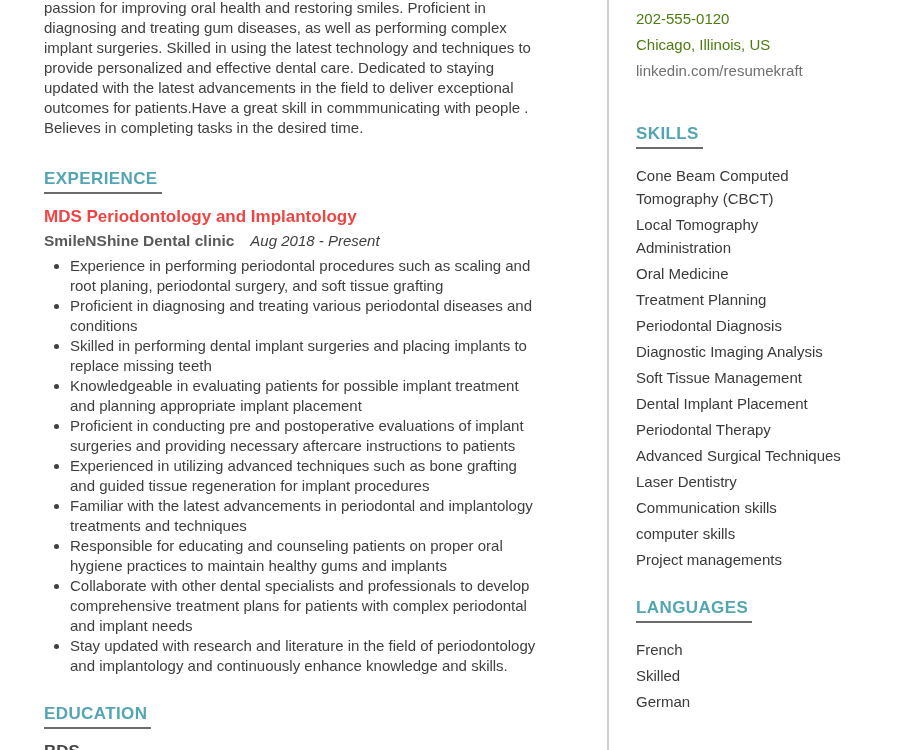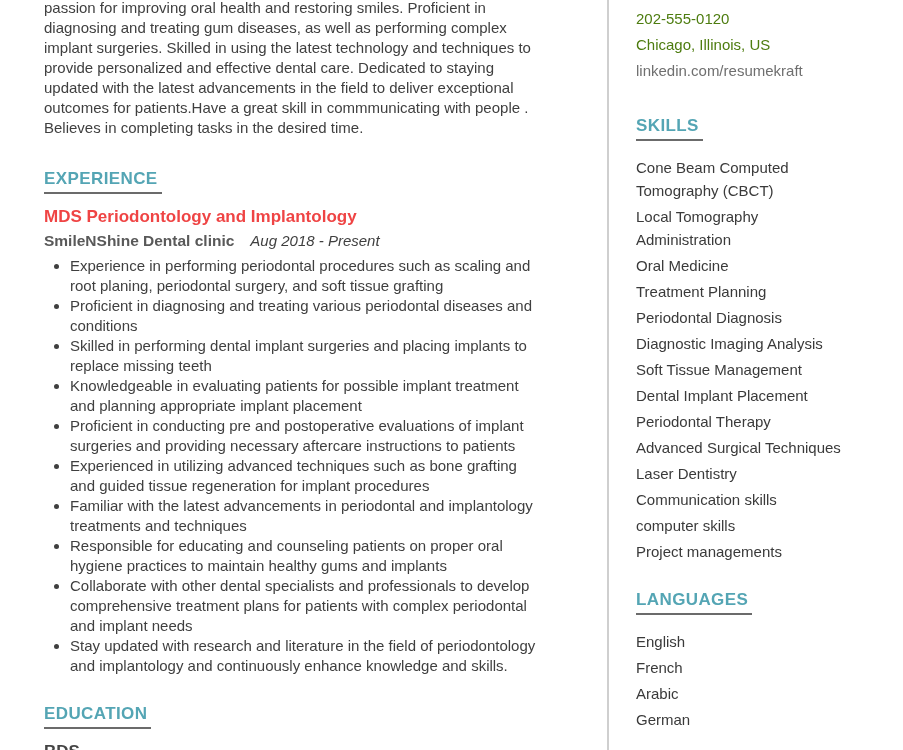--- a/index.html
+++ b/index.html
@@ -52,21 +52,21 @@
   .divider {
     position: absolute; left: 607px; top: 0;
     width: 2px; height: 750px; background: #cfcfcf;
   }
 
   
   .side { position: absolute; left: 636px; top: 0; width: 240px; }
   .contact { margin-top: 6px; }
   .contact-line { font-size: 15px; line-height: 26px; color: #4d7c0f; }
   .contact-line.link { color: #6f6f6f; }
-  .skills-heading-wrap { margin-top: 32px; }
+  .skills-heading-wrap { margin-top: 40px; }
   ul.side-list { margin: 15px 0 0 0; padding: 0; list-style: none; }
   ul.side-list li {
     font-size: 15px; line-height: 23px; margin-bottom: 3px;
     color: #3a3a3a; white-space: pre-line;
   }
   .lang-heading-wrap { margin-top: 27px; }
 </style>
 </head>
 <body>
 
@@ -154,20 +154,19 @@
         <li>Communication skills</li>
         <li>computer skills</li>
         <li>Project managements</li>
       </ul>
 
     <div class="lang-heading-wrap">
       <h2 class="section-heading">LANGUAGES</h2>
     </div>
 
     <ul class="side-list">
-        <li>English</li>
         <li>French</li>
-        <li>Arabic</li>
+        <li>Skilled</li>
         <li>German</li>
       </ul>
   </div>
 
 </div>
 
 </body></html>

